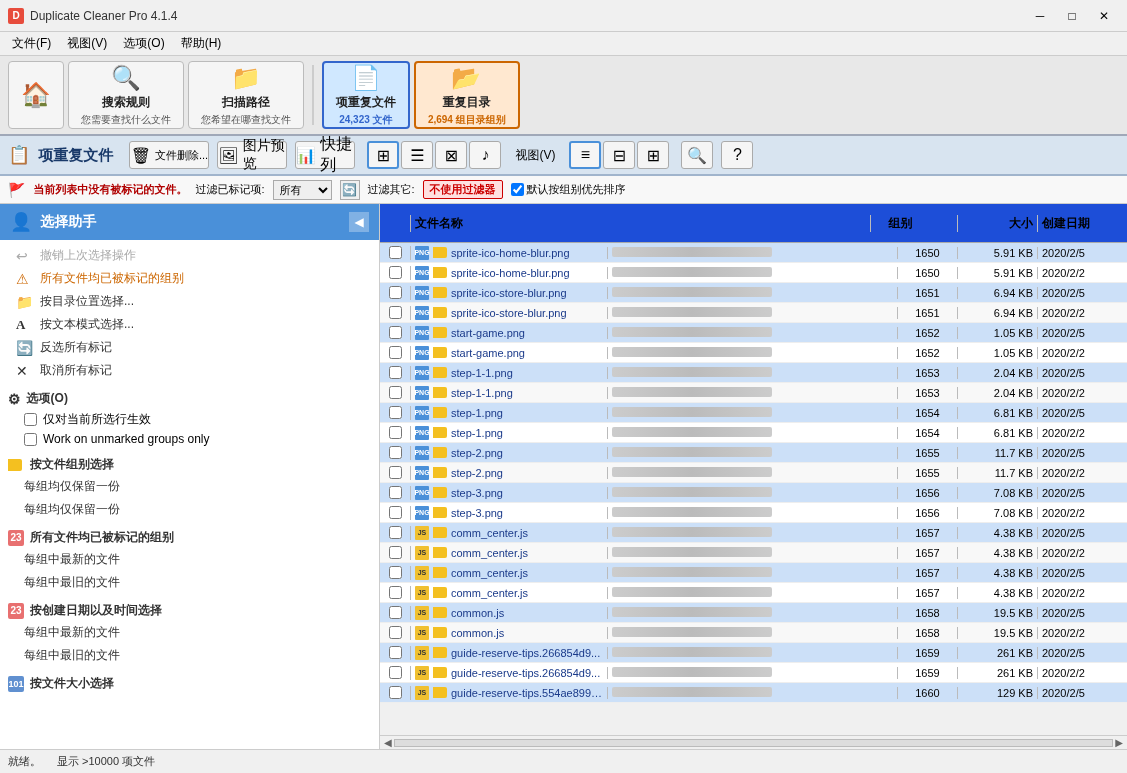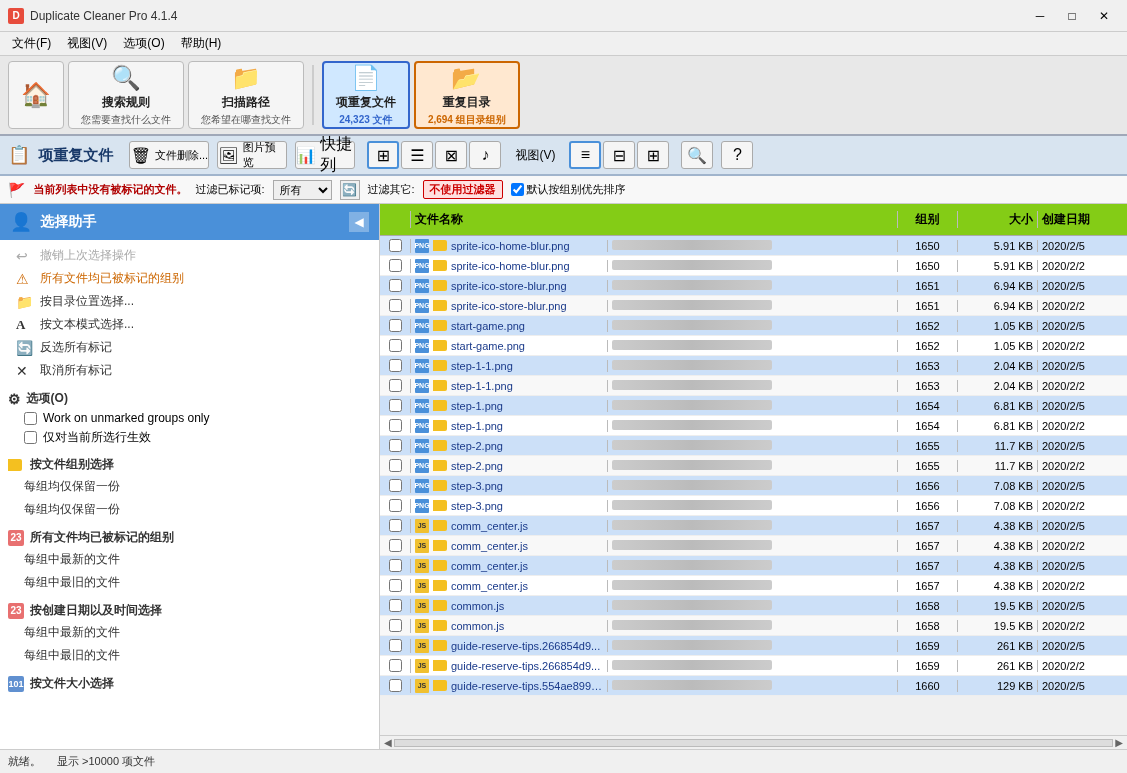--- a/index.html
+++ b/index.html
@@ -50,21 +50,21 @@
     .sidebar-item { padding: 3px 10px 3px 16px; cursor: pointer; display: flex; align-items: center; gap: 6px; font-size: 12px; color: #333; }
     .sidebar-item.disabled { color: #aaa; cursor: default; }
     .sidebar-item .item-icon { font-size: 14px; width: 18px; }
     .sidebar-section { padding: 4px 10px 2px 8px; font-size: 12px; font-weight: bold; color: #333; display: flex; align-items: center; gap: 6px; margin-top: 4px; }
     .sidebar-section .section-icon { font-size: 14px; }
     .checkbox-item { padding: 2px 10px 2px 24px; display: flex; align-items: center; gap: 6px; font-size: 12px; cursor: pointer; }
     .checkbox-item input[type="checkbox"] { margin: 0; }
 
     
     #filelist { flex: 1; display: flex; flex-direction: column; overflow: hidden; }
-    .list-header { display: flex; background: #84cc16; border-bottom: 1px solid #aaa; height: 32px; align-items: center; font-size: 12px; font-weight: bold; padding: 0; }
+    .list-header { display: flex; background: #1d4ed8; border-bottom: 1px solid #aaa; height: 39px; align-items: center; font-size: 12px; font-weight: bold; padding: 0; }
     .col-check { width: 30px; min-width: 30px; padding: 0 4px; }
     .col-name { flex: 2; min-width: 180px; padding: 0 4px; border-left: 1px solid #bbb; }
     .col-path { flex: 3; min-width: 200px; padding: 0 4px; border-left: 1px solid #bbb; }
     .col-group { width: 60px; min-width: 60px; padding: 0 4px; border-left: 1px solid #bbb; text-align: center; }
     .col-size { width: 80px; min-width: 80px; padding: 0 4px; border-left: 1px solid #bbb; text-align: right; }
     .col-date { width: 90px; min-width: 90px; padding: 0 4px; border-left: 1px solid #bbb; }
     .file-rows { flex: 1; overflow-y: auto; overflow-x: auto; }
     .file-row { display: flex; align-items: center; height: 20px; font-size: 11px; border-bottom: 1px solid #eee; cursor: pointer; }
     .file-row.highlighted { background: #c8dcf8; }
     .file-row .col-check { display: flex; align-items: center; justify-content: center; }
@@ -130,21 +130,21 @@
 
 <div id="actionbar">
   <span style="font-size:18px; color:#1a3a6a;">📋</span>
   <span style="font-size:15px; font-weight:bold; color:#1a3a6a; margin-right:8px;">项重复文件</span>
   <div class="action-icon-btn" style="min-width:80px; gap:4px; display:flex; align-items:center;">
     <span>🗑</span>
     <span style="font-size:11px;">文件删除...</span>
   </div>
   <div class="action-icon-btn" style="min-width:70px; gap:4px; display:flex; align-items:center;">
     <span>🖼</span>
-    <span style="font-size:11px;">图片预览</span>
+    <span style="font-size:14px;">图片预览</span>
   </div>
   <div class="action-icon-btn" style="min-width:60px; gap:4px; display:flex; align-items:center;">
     <span>📊</span>
     <span style="font-size:16px;">快捷列</span>
   </div>
   <div style="display:flex; gap:2px; margin-left:4px;">
     <div class="action-icon-btn" style="border:2px solid #4a90d9;">⊞</div>
     <div class="action-icon-btn">☰</div>
     <div class="action-icon-btn">⊠</div>
     <div class="action-icon-btn">♪</div>
@@ -219,26 +219,26 @@
         <span>取消所有标记</span>
       </div>
 
       <div class="sidebar-section">
         <span class="section-icon">⚙</span>
         <span>选项(O)</span>
       </div>
 
       <div class="checkbox-item">
         <input type="checkbox" style="">
-        <span>Work on unmarked groups only</span>
+        <span>仅对当前所选行生效</span>
       </div>
 
       <div class="checkbox-item">
         <input type="checkbox" style="">
-        <span>仅对当前所选行生效</span>
+        <span>Work on unmarked groups only</span>
       </div>
 
       <div class="sidebar-section">
         <span class="section-icon" style="background:#f4c020; width:14px; height:12px; display:inline-block; border-radius:0 2px 2px 0; margin-right:2px;"></span>
         <span>按文件组别选择</span>
       </div>
 
       <div class="sidebar-item" style="padding-left:24px;">
         <span>每组均仅保留一份</span>
       </div>
@@ -281,21 +281,21 @@
 
 
     </div>
   </div>
 
   <div id="filelist">
     <div class="list-header">
       <div class="col-check"></div>
       <div class="col-name" style="cursor:pointer;">文件名称</div>
       <div class="col-group" style="cursor:pointer;">组别</div>
-      <div class="col-size" style="cursor:pointer;">大小</div>
+      <div class="col-size" style="cursor:pointer;margin-left:27px;">大小</div>
       <div class="col-date" style="cursor:pointer;">创建日期</div>
     </div>
     <div class="file-rows" id="file-rows-container">
 
     <div class="file-row highlighted" style="background: rgb(204, 224, 248);">
           <div class="col-check">
             <input type="checkbox" style="">
           </div>
           <div class="col-name file-name-cell">
             <span style="display: inline-flex; align-items: center; justify-content: center; width: 14px; height: 14px; font-size: 7px; font-weight: bold; border-radius: 1px; flex-shrink: 0; background: rgb(74, 144, 217); color: white;">PNG</span>

